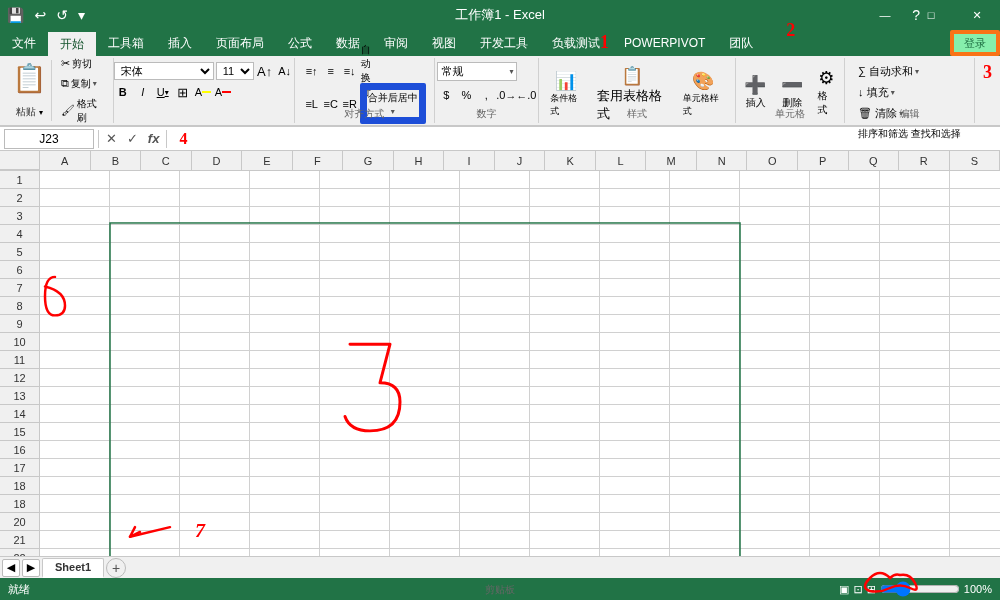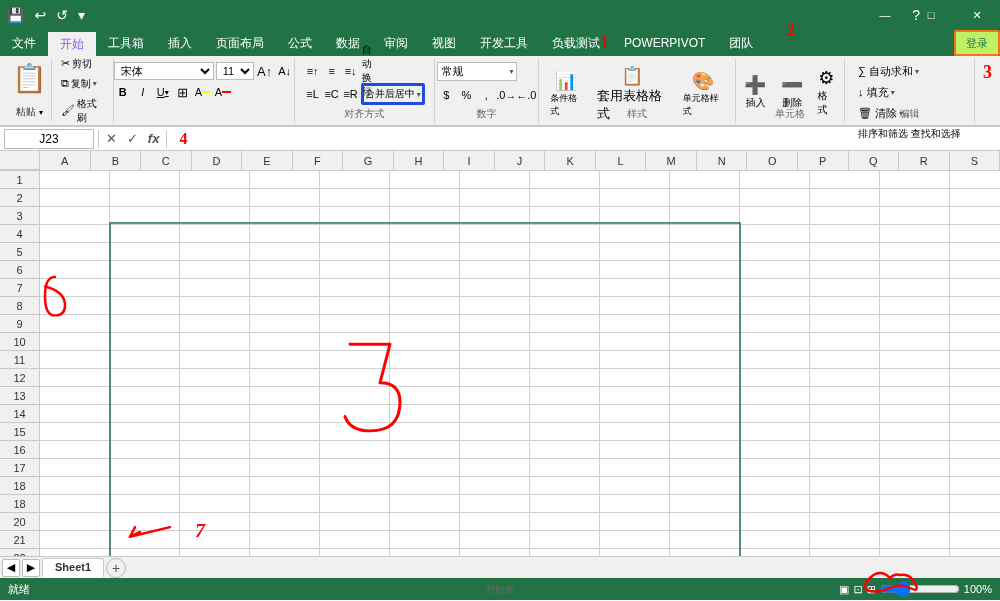--- a/index.html
+++ b/index.html
@@ -62,21 +62,21 @@
       color: white;
       padding: 0 12px;
       display: flex;
       align-items: center;
       font-size: 12px;
       cursor: pointer;
       height: 26px;
     }
     #ribbon-tabs .tab.active {
       background: #f0f0f0;
-      color: #8b5cf6;
+      color: #14532d;
       border-top: 2px solid #217346;
       text-align: right;
     }
 
     #ribbon-content {
       background: #f0f0f0;
       display: flex;
       align-items: stretch;
       padding: 2px 4px;
       height: 70px;
@@ -373,23 +373,23 @@
       justify-content: flex-end;
       align-items: center;
       padding-right: 8px;
     }
 
     
     .login-btn {
       position: absolute;
       right: 120px;
       top: 4px;
-      background: #bef264;
+      background: #86efac;
       color: #217346;
-      border: 2px solid #f97316;
+      border: 4px solid #f97316;
       padding: 2px 10px;
       font-size: 11px;
       cursor: pointer;
       border-radius: 2px;
     }
 
     
     .help-btn {
       position: absolute;
       right: 80px;
@@ -407,20 +407,21 @@
 </head>
 <body>
 
 <div id="title-bar">
   <div class="quick-access">
     <span class="qa-btn" title="Save">💾</span>
     <span class="qa-btn" title="Undo">↩</span>
     <span class="qa-btn" title="Redo">↺</span>
     <span class="qa-btn">▾</span>
   </div>
+  <div class="title-text">工作簿1 - Excel</div>
   <span class="help-btn">?</span>
   <div class="win-controls">
     <div class="win-btn">—</div>
     <div class="win-btn">□</div>
     <div class="win-btn close">✕</div>
   </div>
 </div>
 
 <div id="ribbon">
   <div id="ribbon-tabs">
@@ -504,21 +505,21 @@
         <div style="display:flex; gap:1px; align-items:center;">
           <div class="font-btn">≡↑</div>
           <div class="font-btn">≡</div>
           <div class="font-btn">≡↓</div>
           <div class="font-btn" style="font-size:10px;">自动换行</div>
         </div>
         <div style="display:flex; gap:1px; align-items:center; margin-top:2px;">
           <div class="font-btn">≡L</div>
           <div class="font-btn">≡C</div>
           <div class="font-btn">≡R</div>
-          <div class="rb-btn-sm" style="font-size:10px; border:3px solid #1d4ed8; padding:1px 1px;">
+          <div class="rb-btn-sm" style="font-size:10px; border:7px solid #1d4ed8; padding:1px 1px;flex-direction:column;">
             <span>合并后居中</span>
             <span class="dropdown-arrow">▾</span>
           </div>
         </div>
       </div>
       <div style="position:absolute; bottom:2px; left:0; right:0; text-align:center;">
         <span style="font-size:10px; color:#666;">对齐方式</span>
       </div>
     </div>
 

